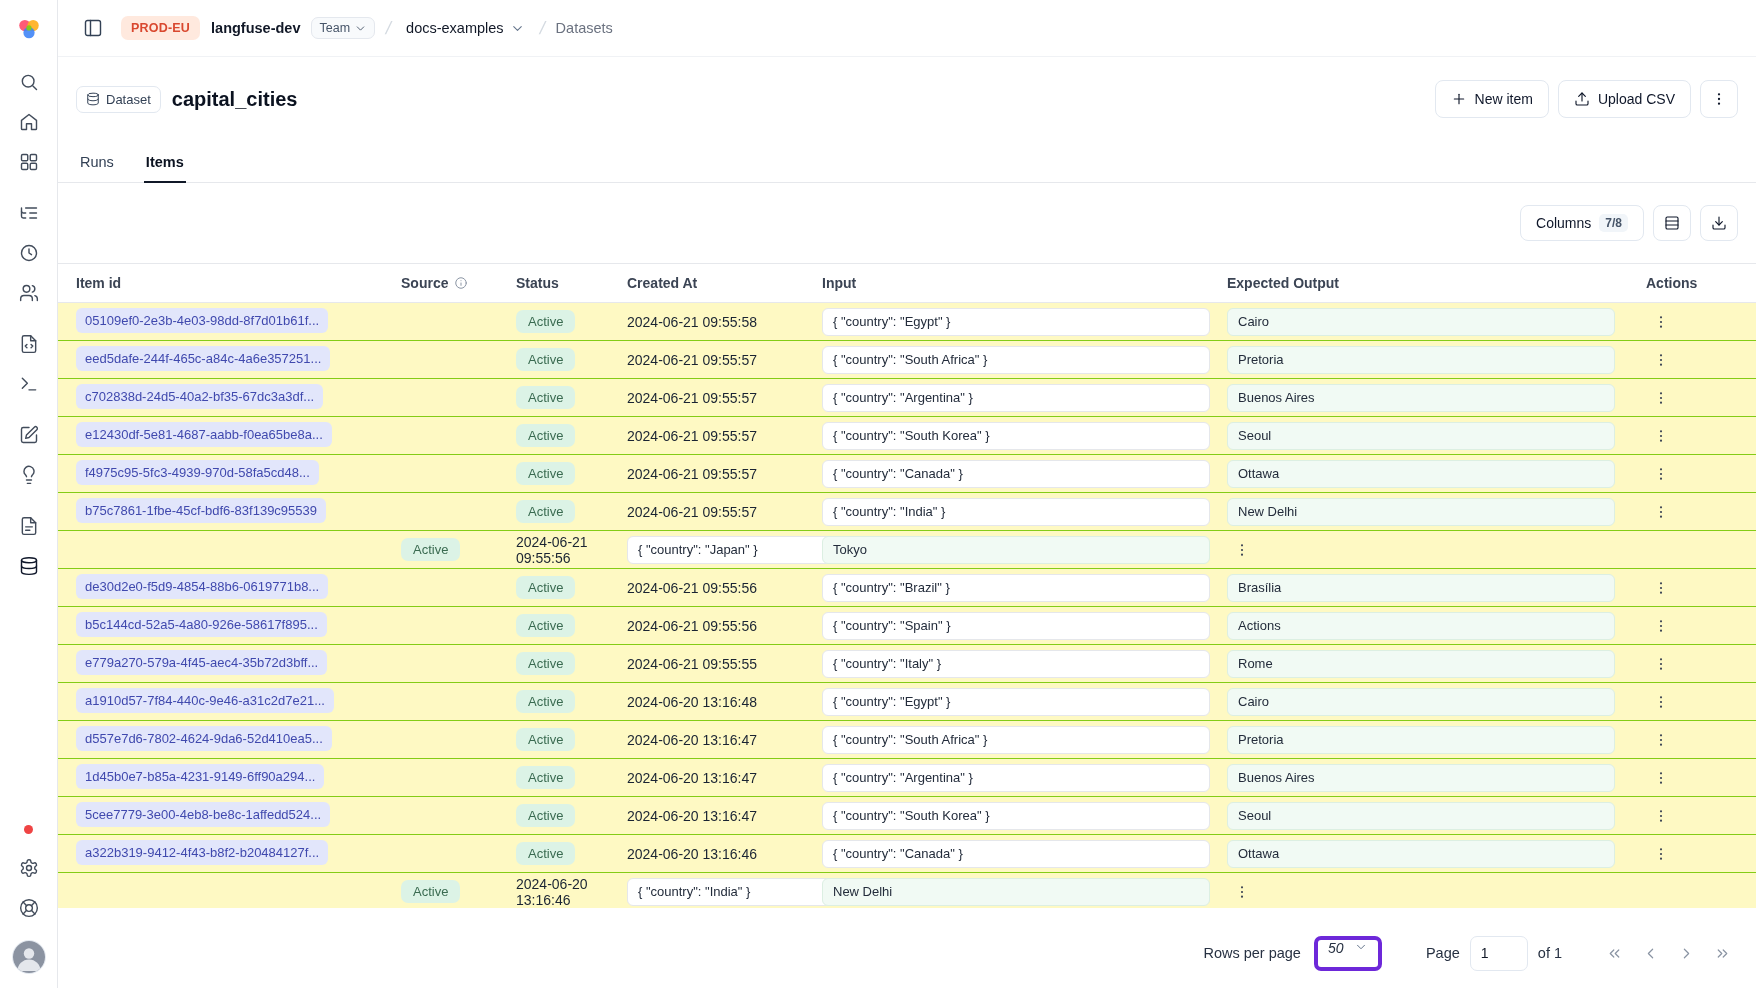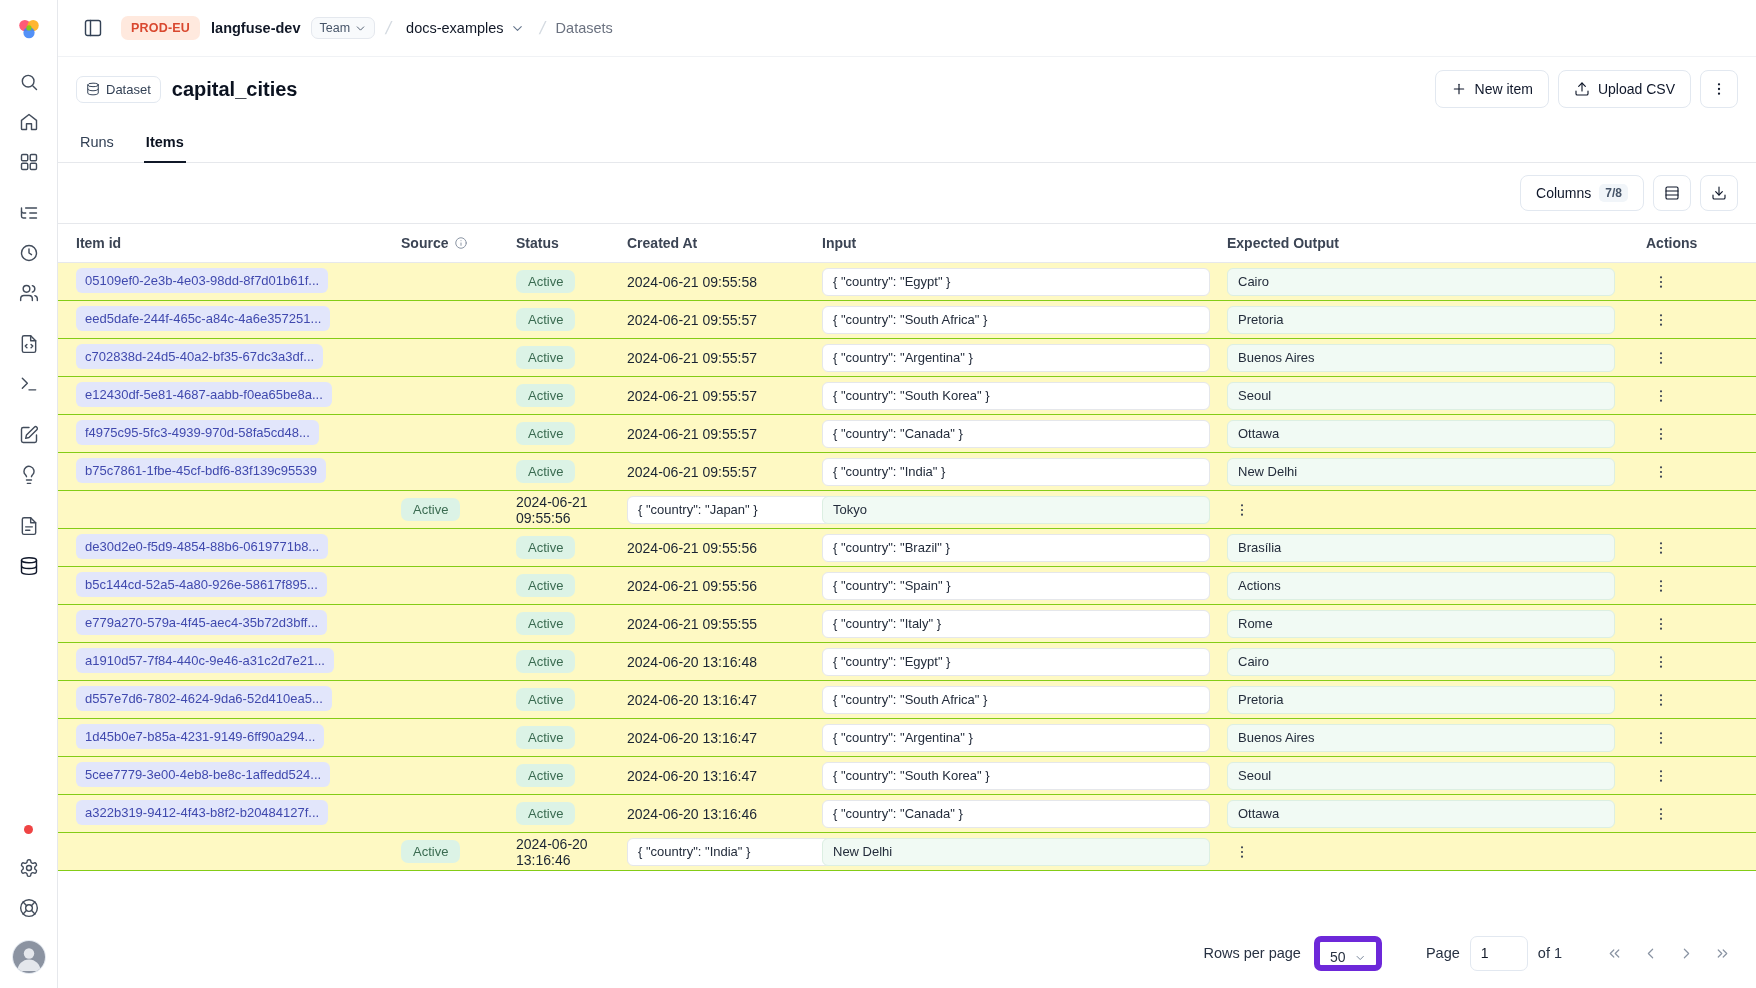--- a/index.html
+++ b/index.html
@@ -17,21 +17,21 @@
   
   .sidebar { width:58px; border-right:1px solid #e6e8ec; display:flex; flex-direction:column; align-items:center; padding:12px 0 14px; background:#fff; flex:0 0 58px; }
   .logo-wrap { width:34px; height:34px; display:flex; align-items:center; justify-content:center; margin-bottom:16px; cursor:pointer; }
   .side-icon { width:38px; height:38px; display:flex; align-items:center; justify-content:center; border-radius:8px; color:#424c5b; cursor:pointer; margin:1px 0; }
   .side-gap { margin-top:12px; }
   .side-bottom { margin-top:auto; display:flex; flex-direction:column; align-items:center; }
   .red-dot { width:9px; height:9px; border-radius:50%; background:#ef4444; margin:8px 0 14px; }
   .avatar { width:34px; height:34px; border-radius:50%; overflow:hidden; margin-top:12px; cursor:pointer; border:1px solid #e2e8f0; }
 
   
-  .main { flex:1; display:flex; flex-direction:column; min-width:0; }
+  .main { flex:1; display:flex; flex-direction:column; min-width:0;gap:10px; }
 
   
   .topbar { height:57px; flex:0 0 57px; display:flex; align-items:center; gap:11px; padding:0 18px; border-bottom:1px solid #f0f2f5; }
   .panel-toggle { width:34px; height:34px; display:flex; align-items:center; justify-content:center; border-radius:7px; color:#334155; cursor:pointer; }
   .env-badge { background:#ffe9de; color:#d9482f; font-size:12.5px; font-weight:700; padding:5px 10px; border-radius:7px; letter-spacing:.2px; }
   .org-name { font-weight:600; font-size:14.5px; color:#111827; }
   .team-badge { display:inline-flex; align-items:center; gap:4px; border:1px solid #e4e8ee; background:#f8fafc; border-radius:7px; padding:3px 7px; font-size:12.5px; color:#475569; cursor:pointer;justify-content:center; }
   .crumb-sep { color:#d4dae1; font-size:18px; font-weight:300; transform:skewX(-12deg); }
   .switcher { display:inline-flex; align-items:center; gap:6px; font-size:14.5px; font-weight:500; color:#111827; cursor:pointer; padding:6px 4px; border-radius:7px; }
   .section-crumb { color:#6b7280; font-size:14.5px; }
@@ -66,21 +66,21 @@
   .id-pill { display:inline-block; background:#e2e6fb; color:#4049ae; border-radius:6px; padding:5px 9px; font-size:13px; font-weight:500; max-width:308px; white-space:nowrap; overflow:hidden; cursor:pointer; }
   .badge-active { display:inline-block; background:#dcf3e6; color:#3a6b51; font-size:13px; font-weight:500; border-radius:7px; padding:4px 12px; }
   .td-created { font-size:14px; color:#1a2433; }
   .cell-box { height:28px; display:flex; align-items:center; padding:0 10px; font-size:13px; border-radius:6px; border:1px solid #e5e7eb; background:#fff; width:388px; overflow:hidden; white-space:nowrap; color:#232c3b; cursor:pointer; }
   .expected-box { background:#f1faf4; border-color:#dcefe2; }
   .kebab-btn { width:30px; height:30px; display:flex; align-items:center; justify-content:center; border:none; background:transparent; color:#3b4454; cursor:pointer; border-radius:6px; }
 
   
   .footer { flex:0 0 70px; display:flex; align-items:center; justify-content:flex-end; padding:0 18px; color:#273142; }
   .foot-label { font-size:14.5px; color:#273142; }
-  .select-box { display:inline-flex; align-items:flex-end; justify-content:space-between; gap:8px; border:6px solid #6d28d9; border-radius:7px; height:35px; padding:0 10px; width:68px; margin-left:13px; font-size:14px; cursor:pointer; background:#fff; }
+  .select-box { display:inline-flex; align-items:flex-start; justify-content:space-between; gap:8px; border:4px solid #6d28d9; border-radius:7px; height:35px; padding:0 10px; width:68px; margin-left:13px; font-size:14px; cursor:pointer; background:#fff;font-style:italic; }
   .page-group { display:flex; align-items:center; margin-left:44px; gap:10px; }
   .page-input { width:58px; height:35px; border:1px solid #e2e8f0; border-radius:7px; padding:0 10px; font-size:14px; font-family:inherit; color:#111827; outline:none; }
   .pager { display:flex; align-items:center; gap:4px; margin-left:36px; color:#8a94a3; }
   .pager-btn { width:32px; height:32px; display:flex; align-items:center; justify-content:center; background:transparent; border:none; border-radius:7px; color:#8a94a3; cursor:pointer; }
 </style>
 </head>
 <body>
 
 <div class="app">
 

